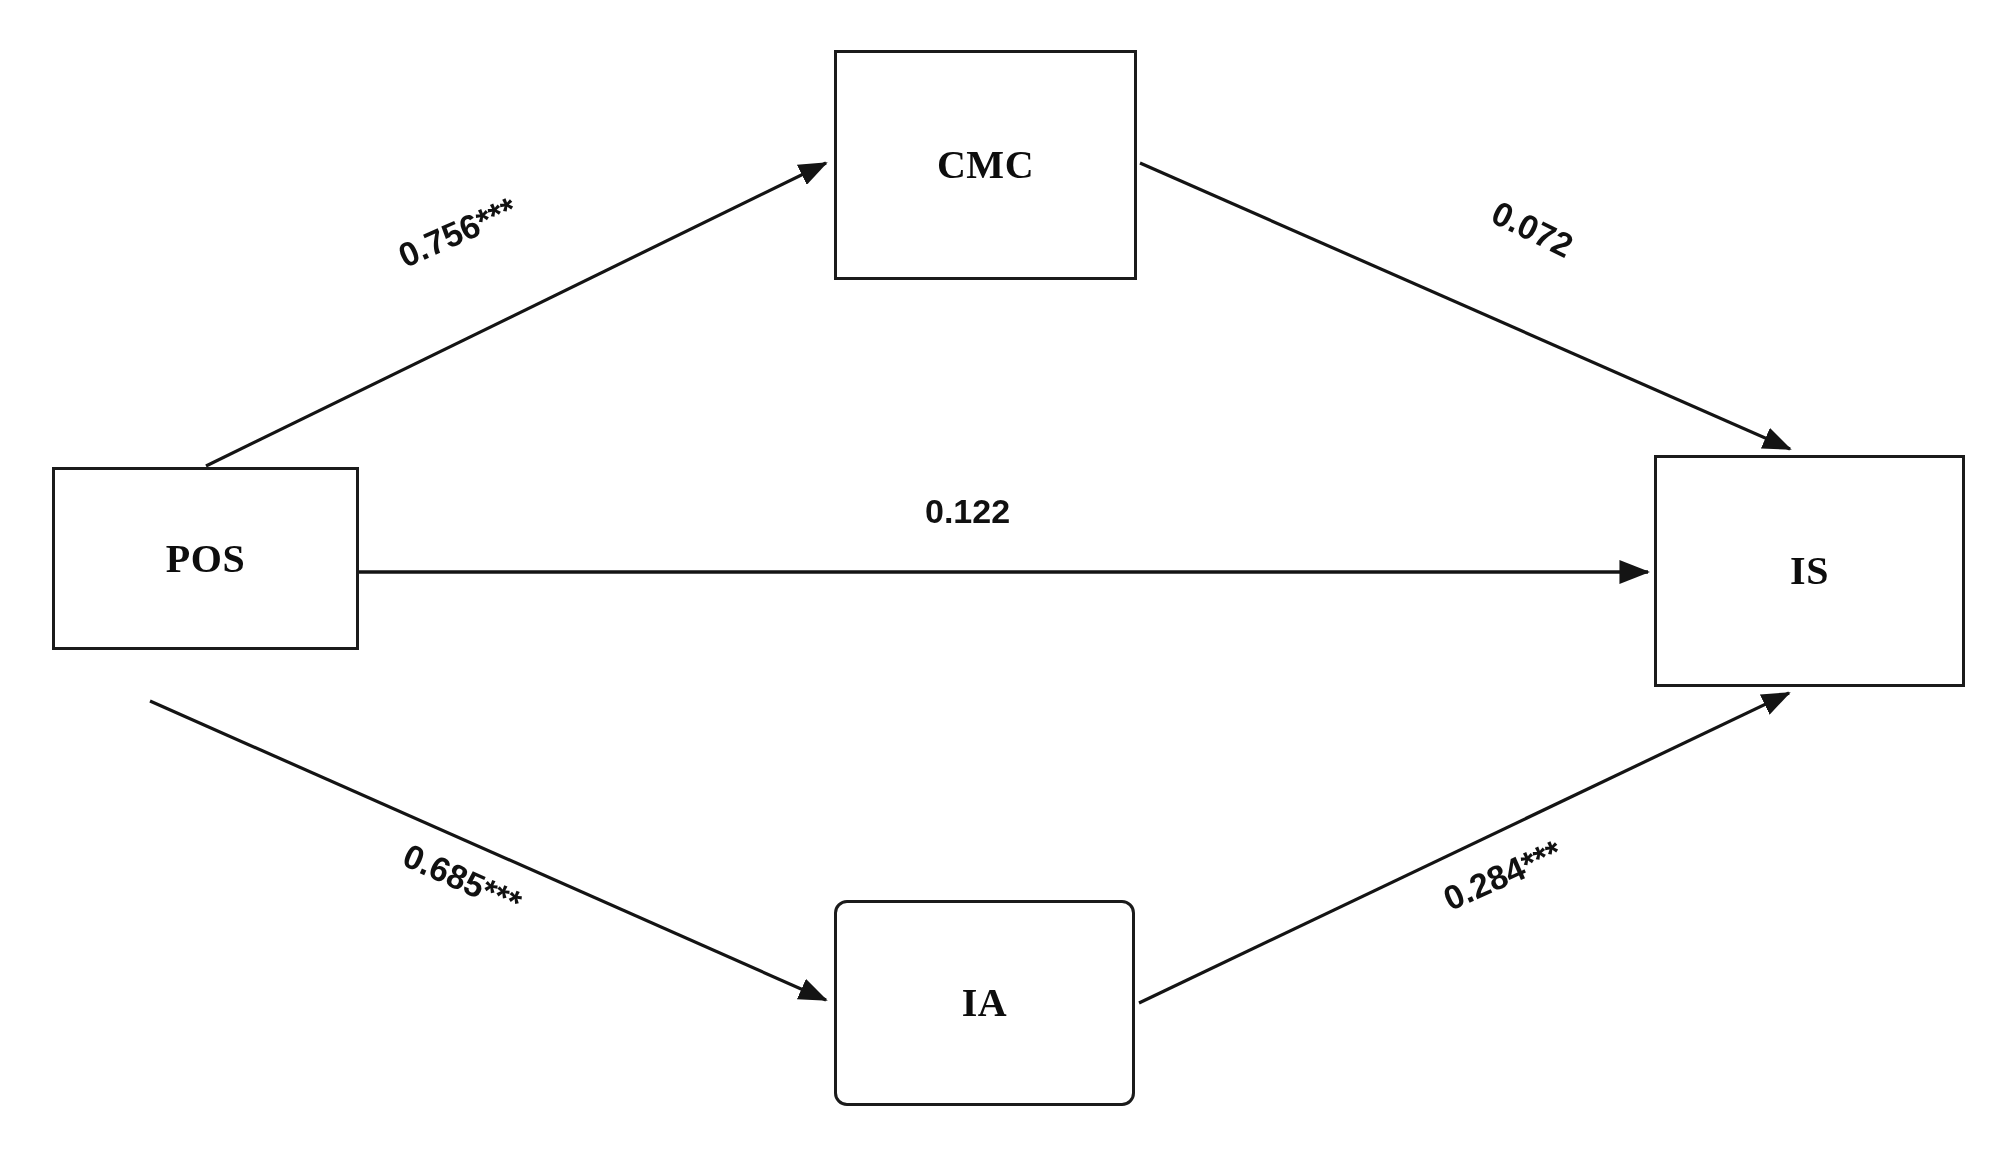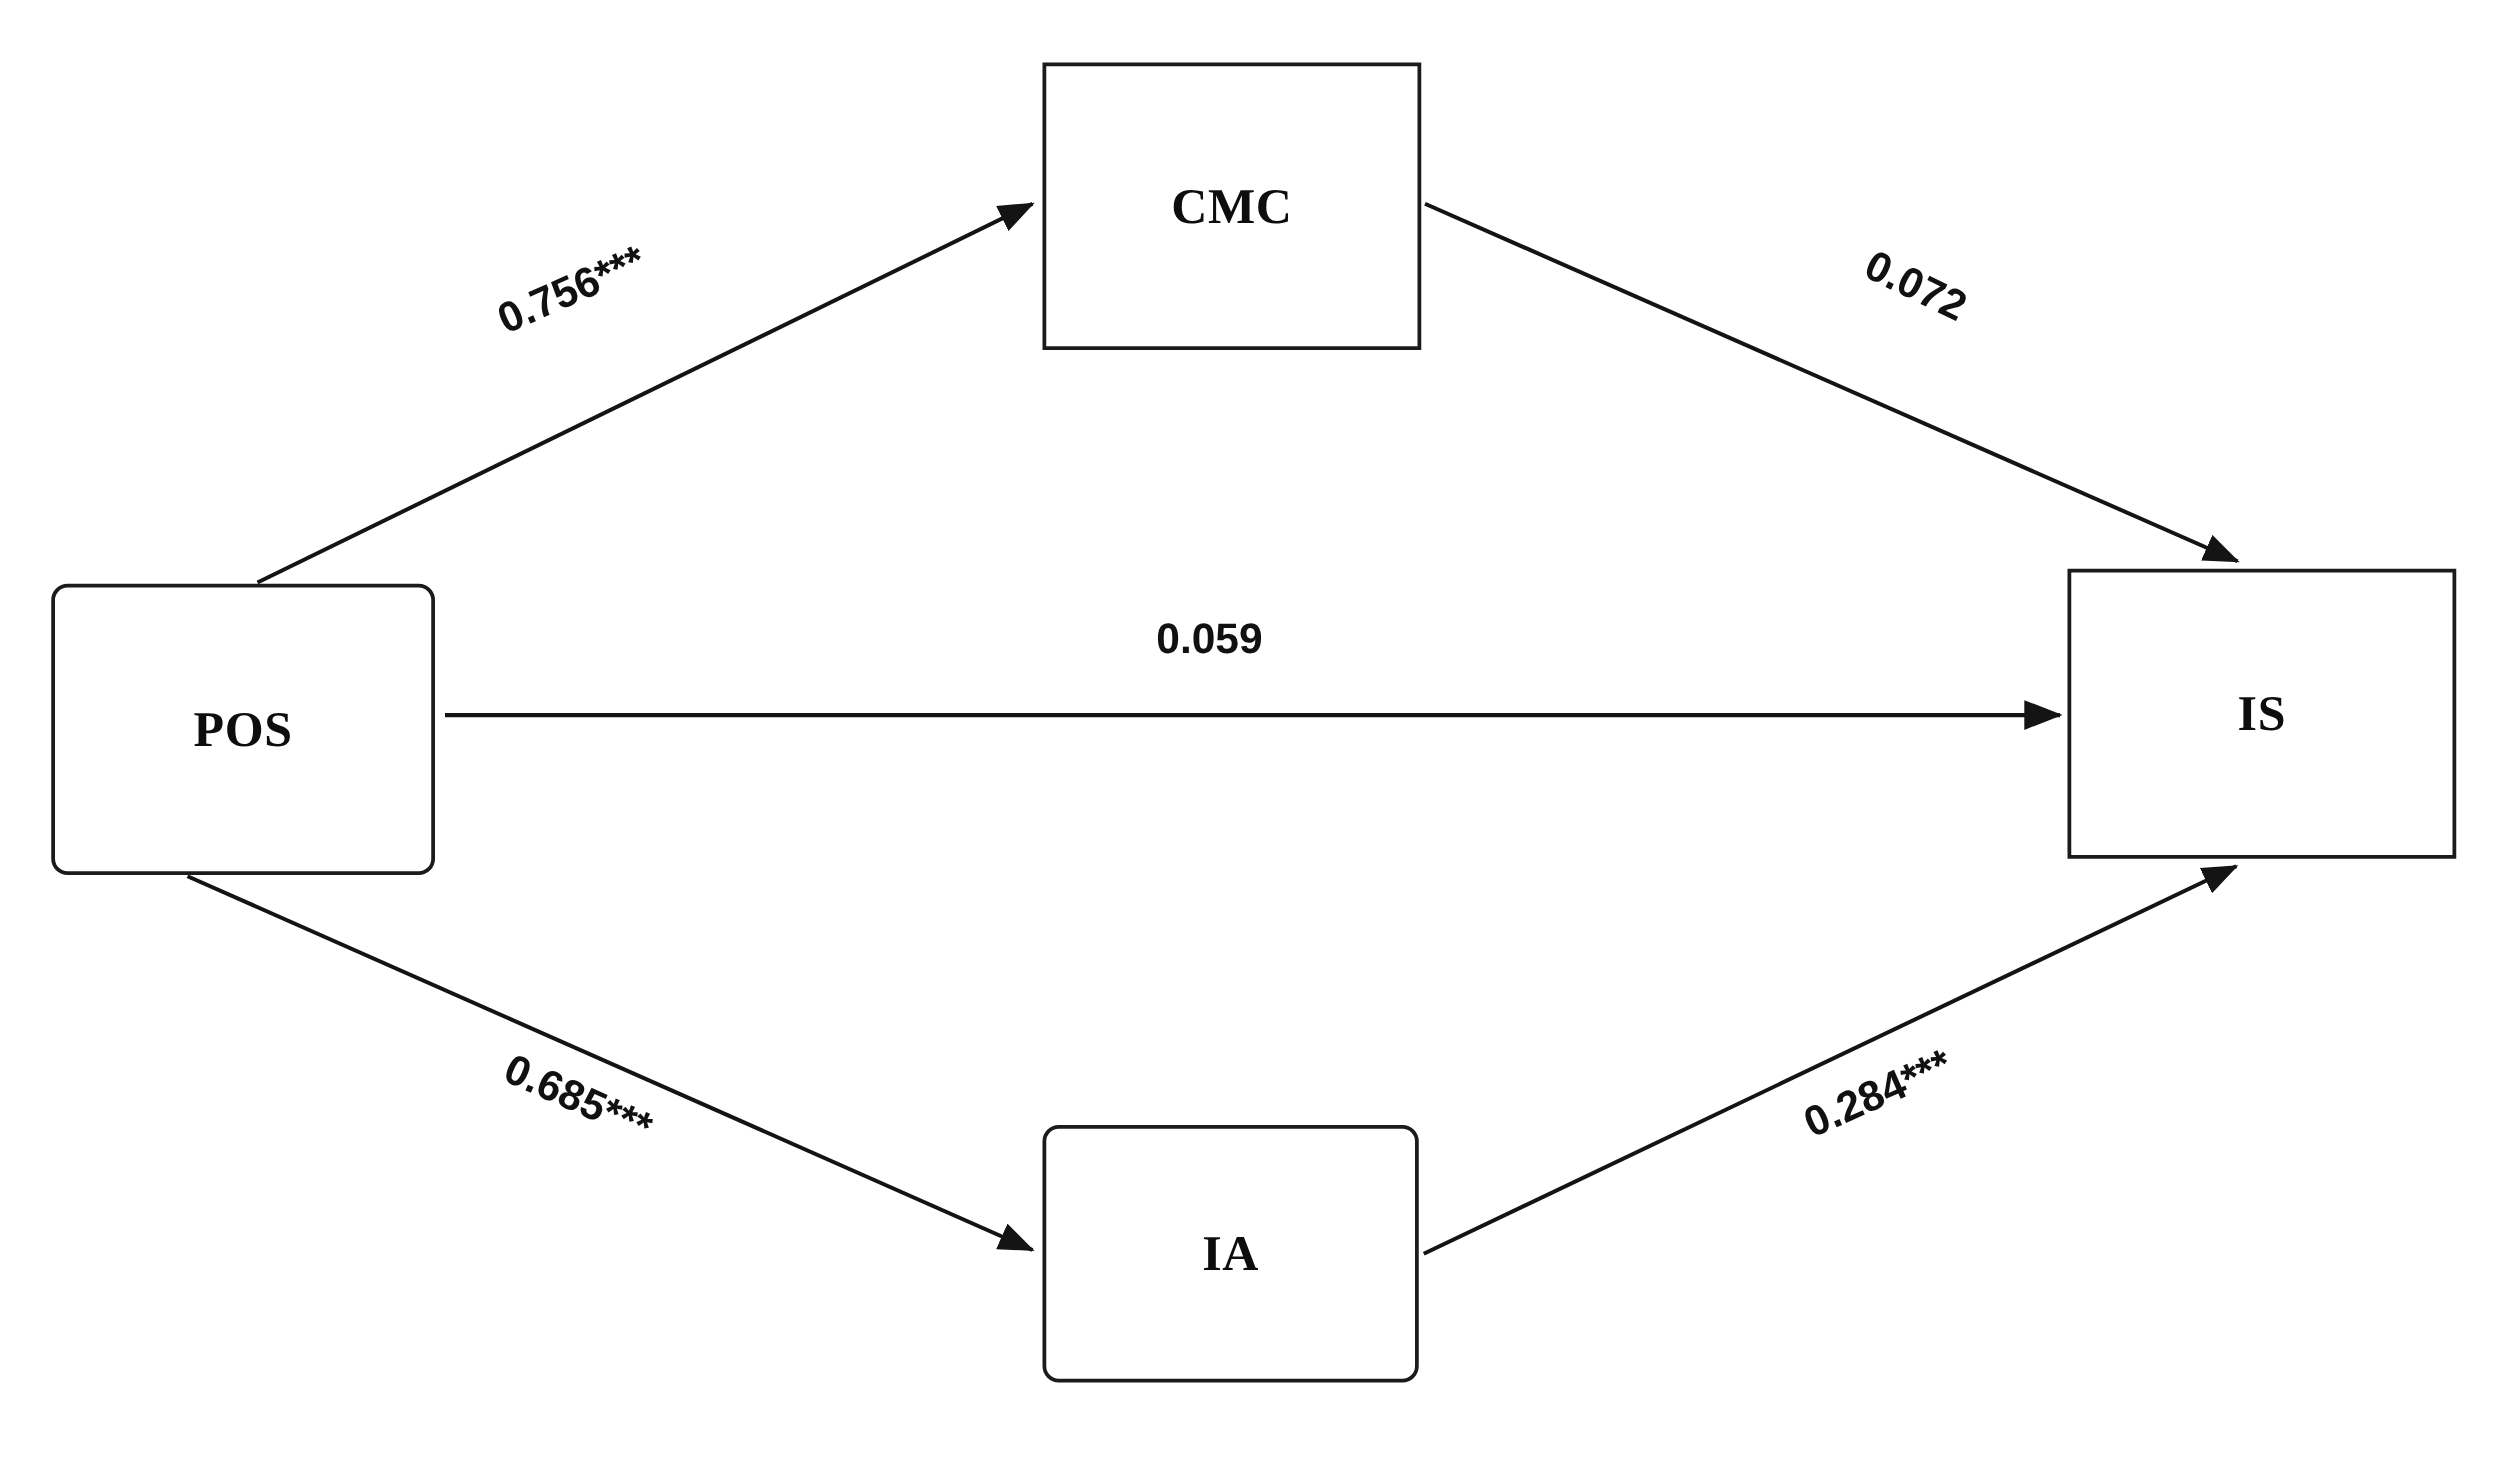--- a/index.html
+++ b/index.html
@@ -76,31 +76,31 @@
 
     <line x1="150" y1="701" x2="826" y2="1000" stroke="#141414" stroke-width="3.2" marker-end="url(#arrowhead)"></line>
 
     <line x1="1139" y1="1003" x2="1789" y2="693" stroke="#141414" stroke-width="3.2" marker-end="url(#arrowhead)"></line>
   </svg>
 
   <div class="node-box" id="node-cmc" style="left: 834px; top: 50px; width: 303px; height: 230px; border-color: rgb(27, 27, 27);">
     <span class="node-label">CMC</span>
   </div>
 
-  <div class="node-box" id="node-pos" style="left: 41px; top: 467px; width: 307px; height: 233px; border-color: rgb(27, 27, 27); border-radius: 13px;">
+  <div class="node-box" id="node-pos" style="left: 52px; top: 467px; width: 307px; height: 183px; border-color: rgb(27, 27, 27);">
     <span class="node-label">POS</span>
   </div>
 
   <div class="node-box" id="node-is" style="left: 1654px; top: 455px; width: 311px; height: 232px; border-color: rgb(27, 27, 27); text-align: right;">
     <span class="node-label">IS</span>
   </div>
 
   <div class="node-box" id="node-ia" style="left: 834px; top: 900px; width: 301px; height: 206px; border-color: rgb(27, 27, 27); border-radius: 13px;">
     <span class="node-label">IA</span>
   </div>
 
   <div class="path-label" id="label-pos-to-cmc" style="left: 395px; top: 215px; transform: rotate(-24deg);">0.756***</div>
   <div class="path-label" id="label-cmc-to-is" style="left: 1490px; top: 212px; transform: rotate(26deg);">0.072</div>
-  <div class="path-label" id="label-pos-to-is" style="left: 925px; top: 494px; transform: rotate(0deg);">0.059</div>
+  <div class="path-label" id="label-pos-to-is" style="left: 925px; top: 494px; transform: rotate(0deg);">0.122</div>
   <div class="path-label" id="label-pos-to-ia" style="left: 400px; top: 862px; transform: rotate(24deg);">0.685***</div>
   <div class="path-label" id="label-ia-to-is" style="left: 1440px; top: 858px; transform: rotate(-24deg);">0.284***</div>
 
 </div>
 
 </body></html>

